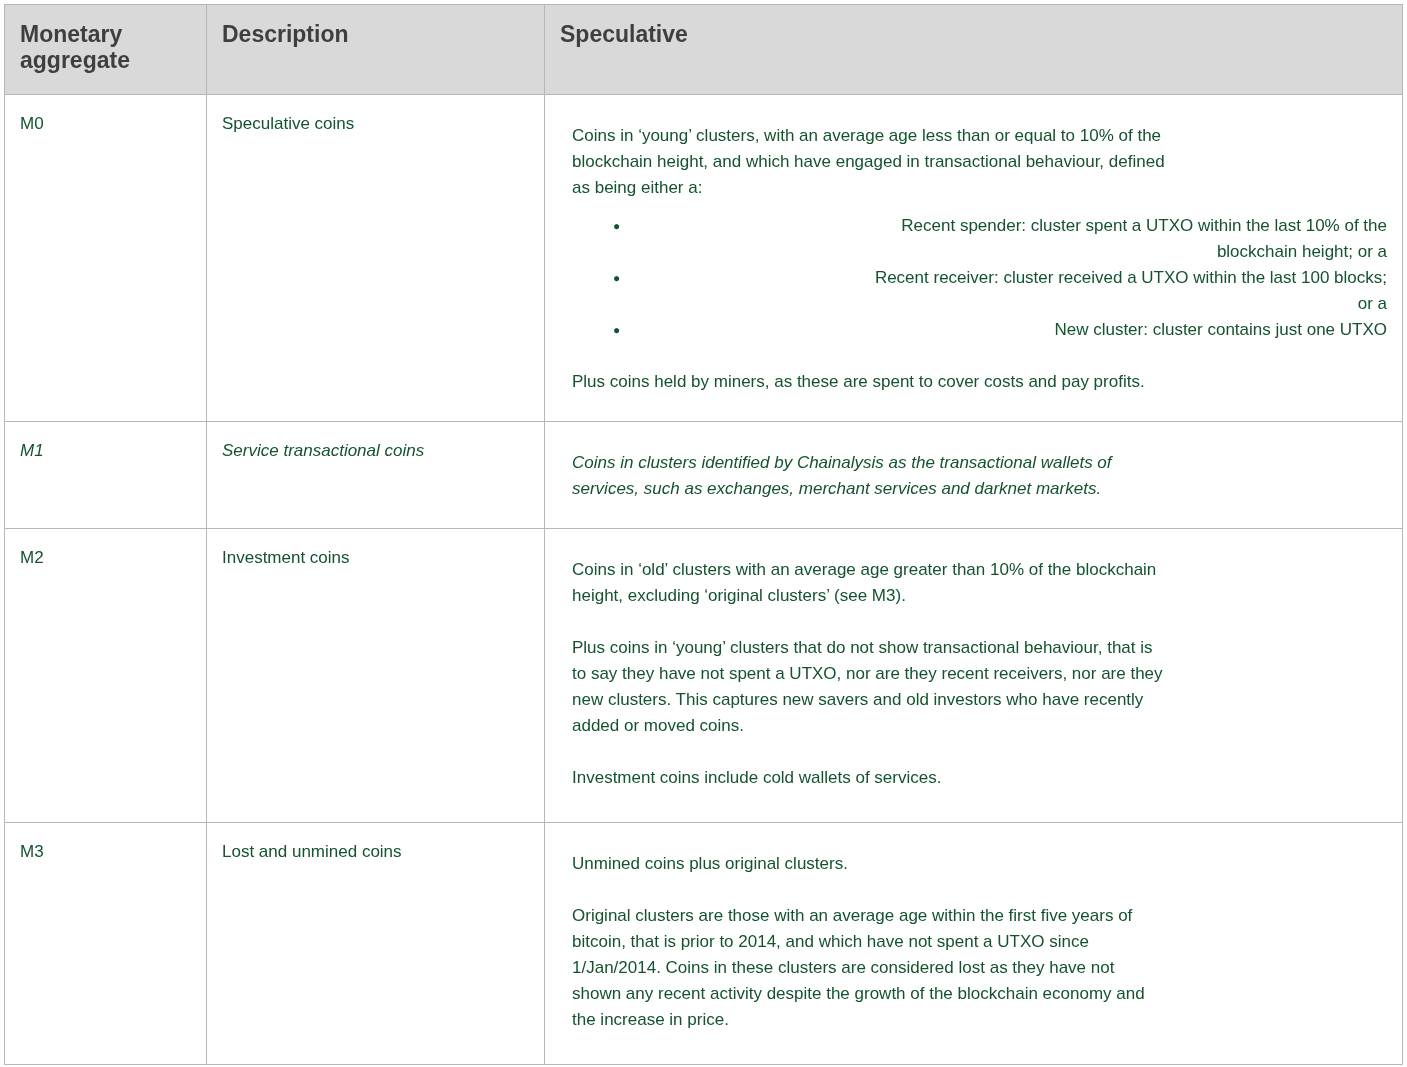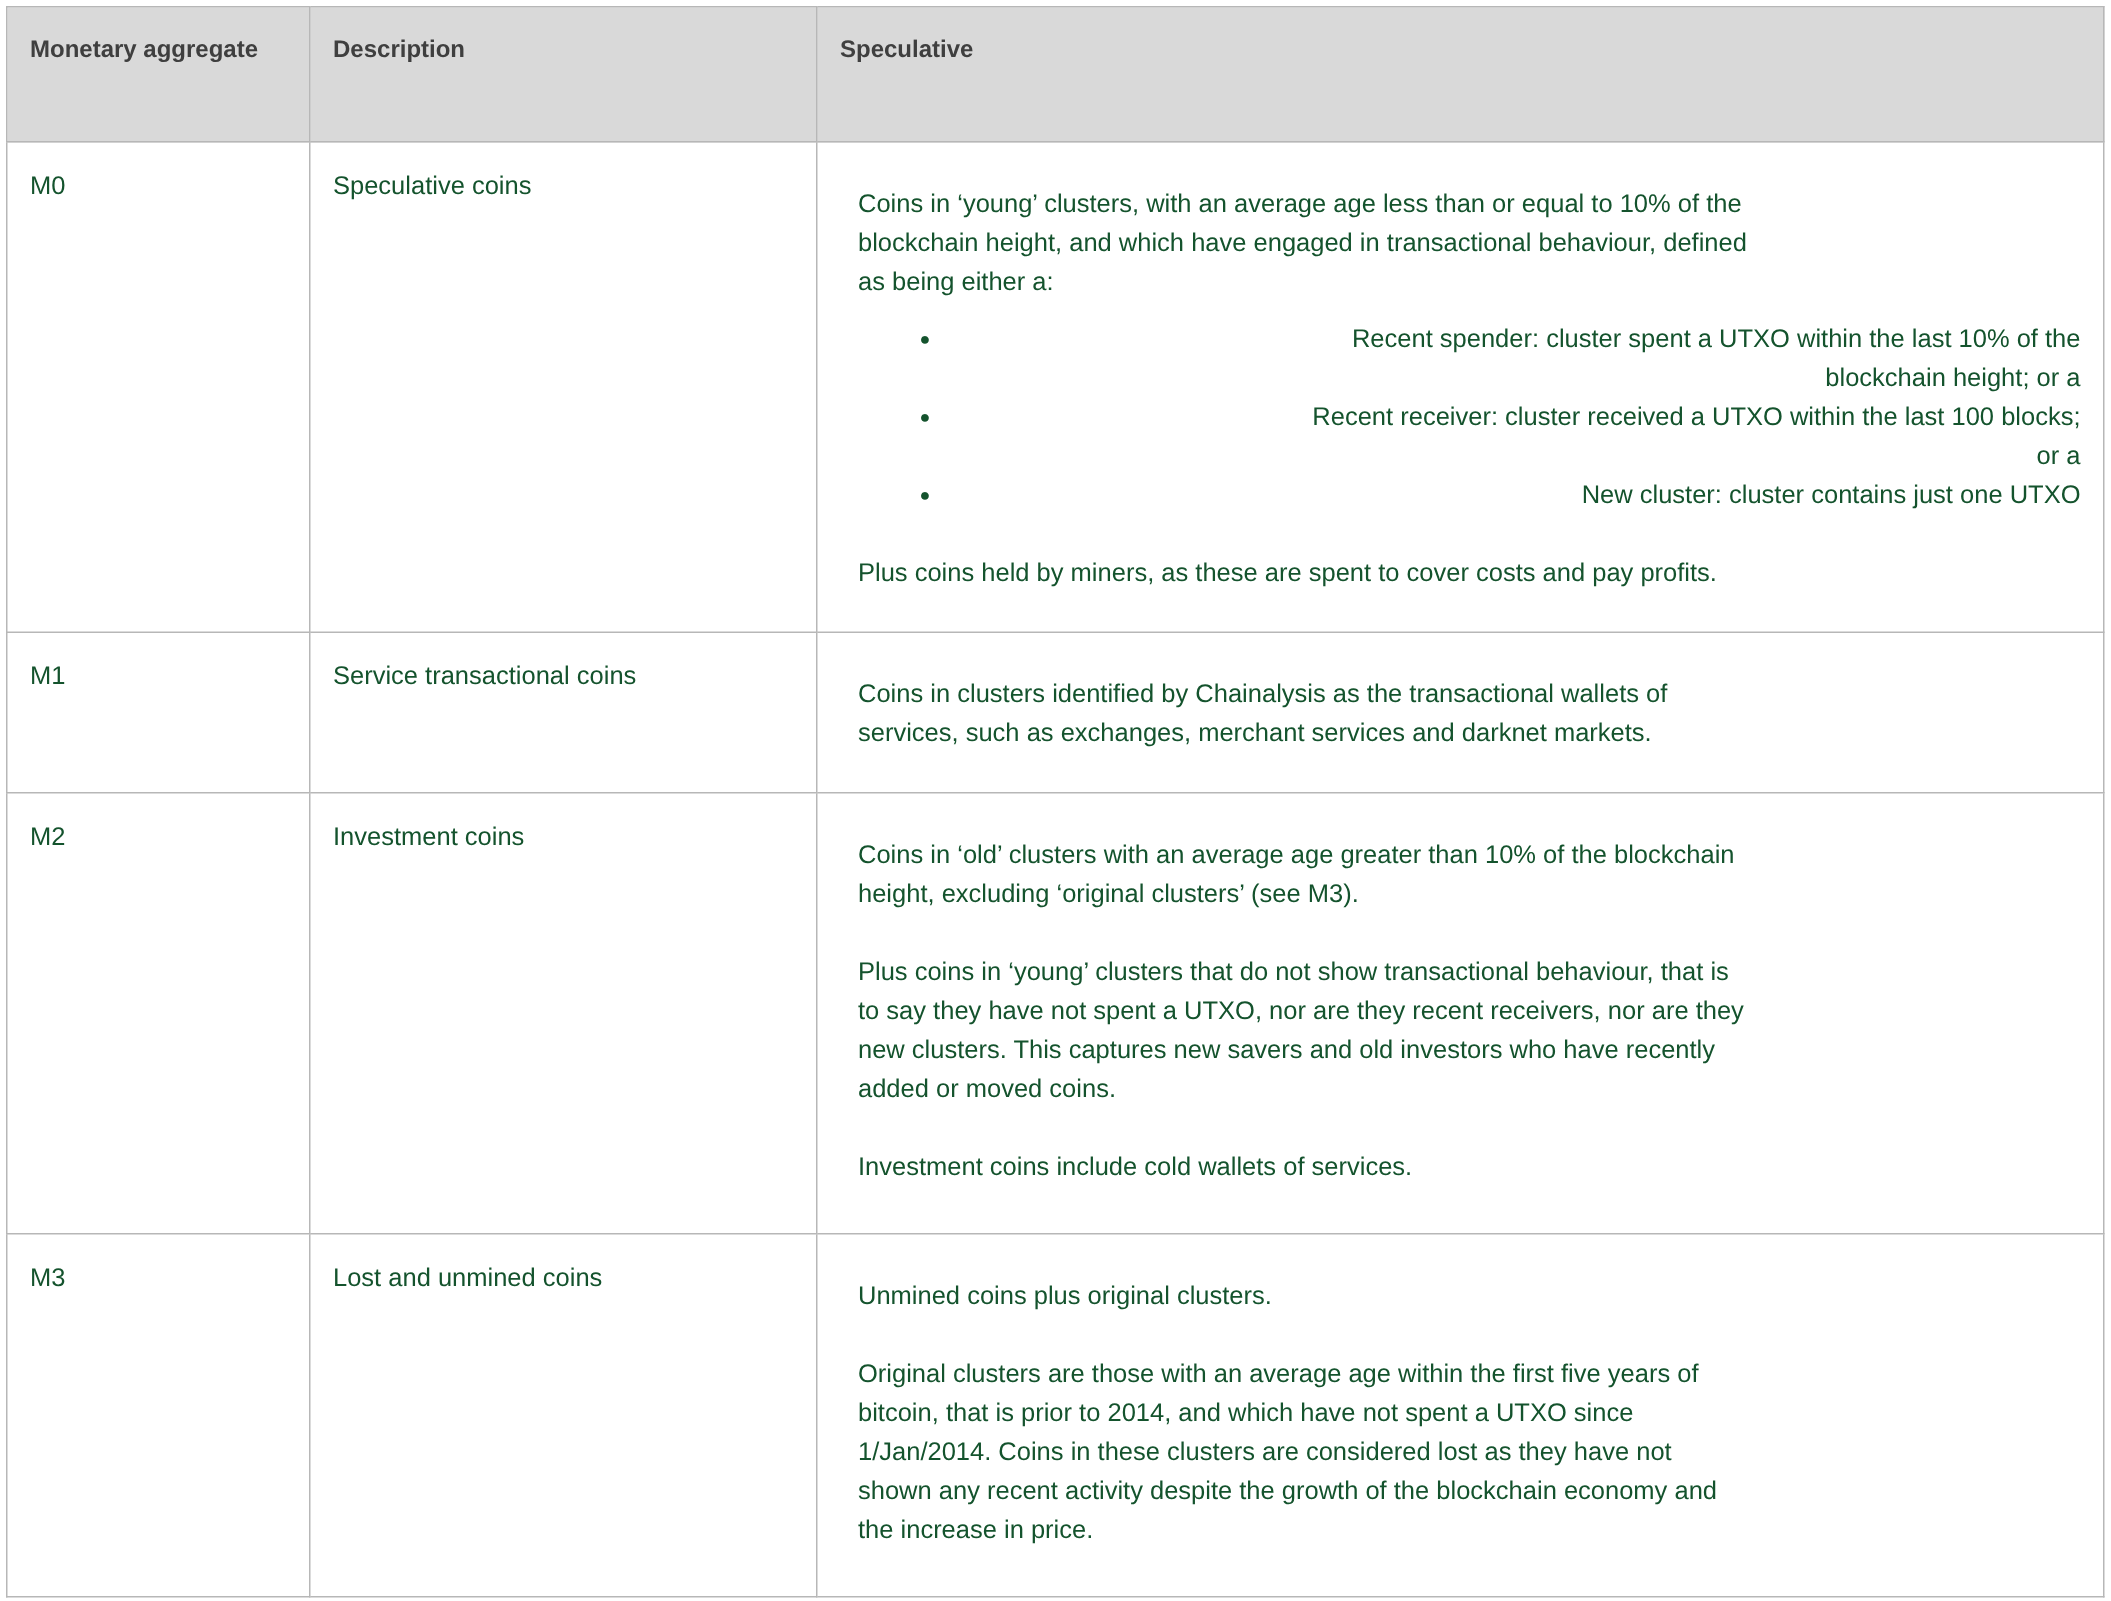--- a/index.html
+++ b/index.html
@@ -22,21 +22,21 @@
   .doc-table th,
   .doc-table td {
     border: 1.5px solid #b7b7b7;
     vertical-align: top;
     padding: 16px 15px 14px 15px;
     box-sizing: border-box;
   }
   .doc-table th {
     background: #d9d9d9;
     color: #3f3f3f;
-    font-size: 16px;
+    font-size: 23px;
     font-weight: bold;
     line-height: 26px;
     text-align: left;
   }
   .doc-table td {
     color: #14532d;
     font-size: 17px;
     line-height: 26px;
   }
   .doc-table p {
@@ -57,21 +57,21 @@
     line-height: 26px;
   }
   .bullet-text {
     white-space: pre-line;
     flex: 1 1 auto;
     text-align: right;
   }
   
   tr.r-header { height: 90px; }
   tr.r-m0 { height: 326px; }
-  tr.r-m1 { height: 65px; }
+  tr.r-m1 { height: 65px; font-style: italic; }
   tr.r-m2 { height: 294px; }
   tr.r-m3 { height: 242px; }
 </style>
 </head>
 <body>
 
 <table class="doc-table">
   <colgroup>
     <col style="width:202px">
     <col style="width:338px">

